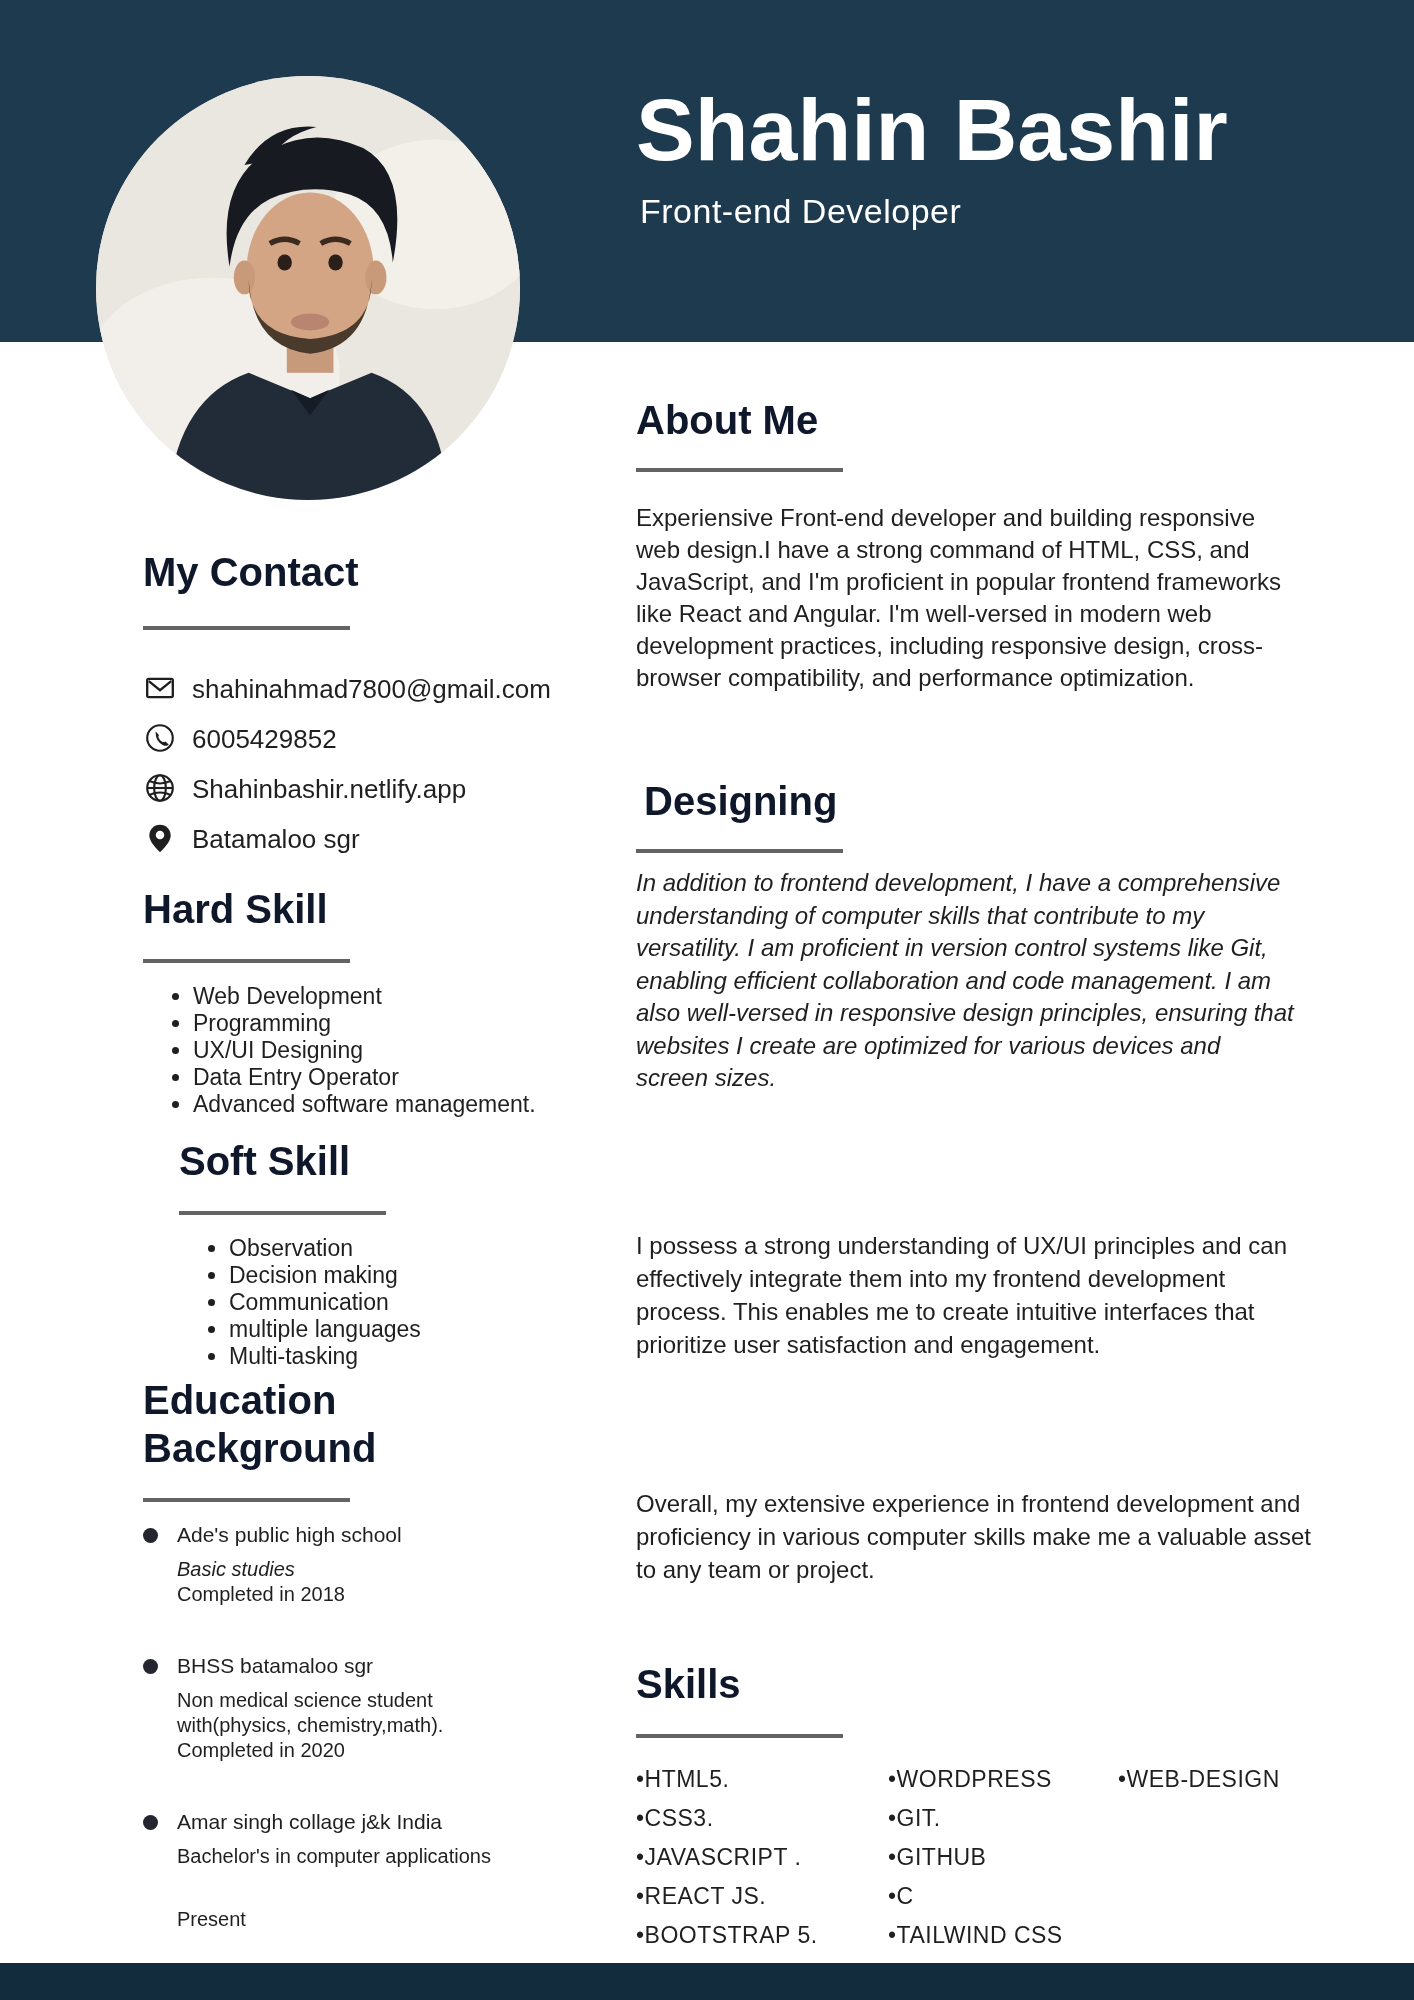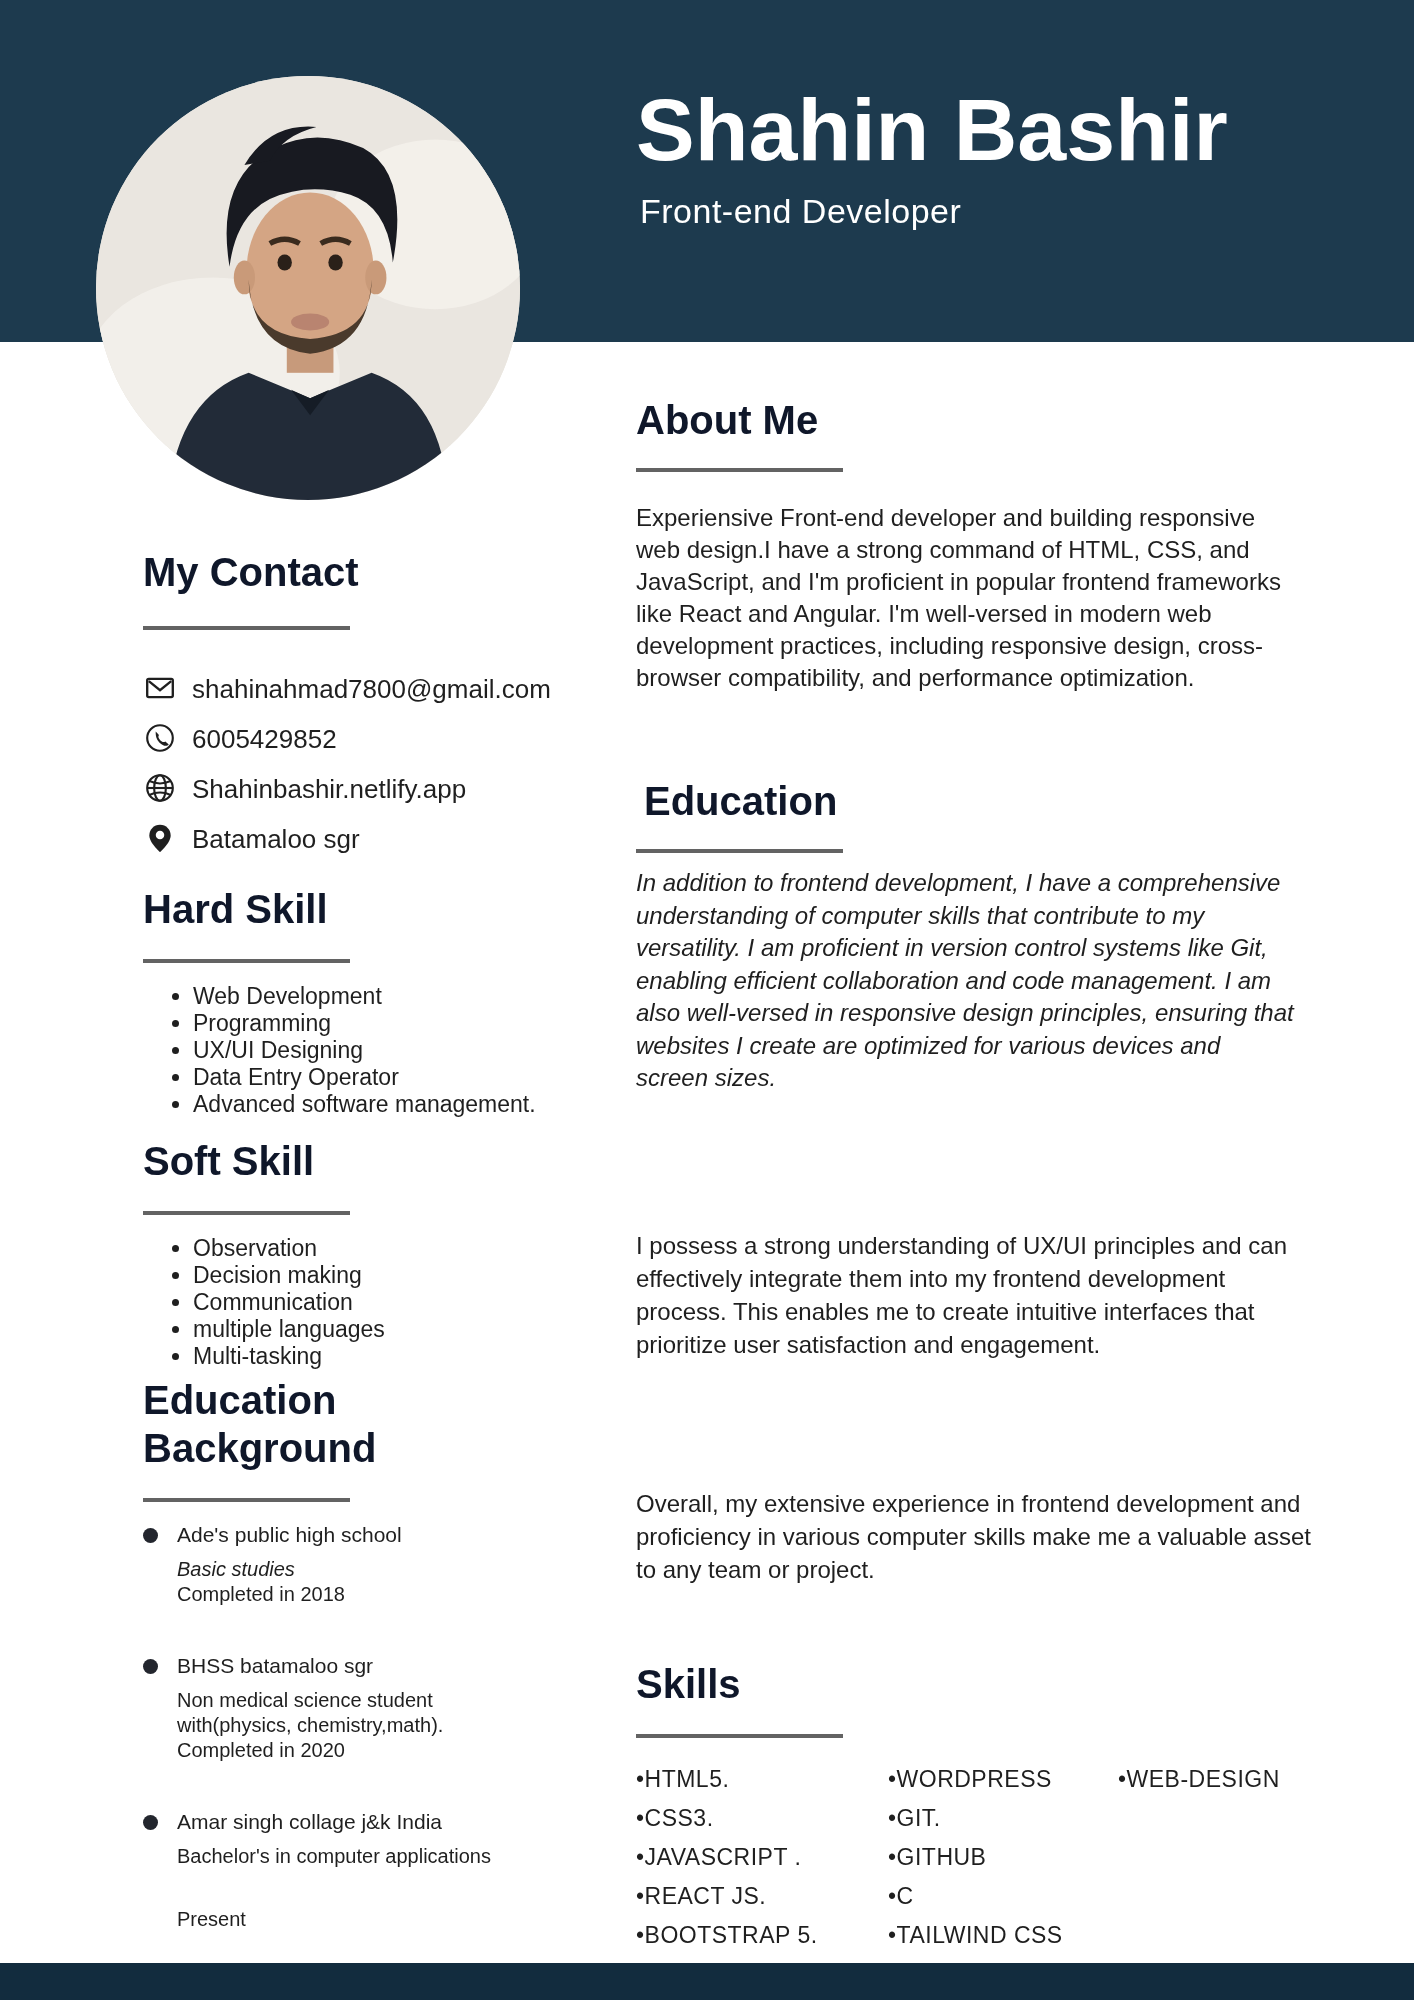--- a/index.html
+++ b/index.html
@@ -23,21 +23,21 @@
   
   .sb{position:absolute;left:143px;width:400px;}
   .sb-contact{top:548px;}
   .sb-contact .rule{width:207px;margin-top:30px;}
   .contact-list{margin-top:25px;}
   .c-row{display:flex;align-items:flex-end;height:50px;}
   .c-ic{width:34px;height:34px;flex:0 0 34px;display:flex;align-items:center;justify-content:center;}
   .c-tx{margin-left:15px;font-size:26px;color:#1f1f1f;}
 
   .sb-hard{top:885px;}
-  .sb-soft{top:1137px;}
+  .sb-soft{top:1137px;margin-left:36px;}
   .sb-hard .rule,.sb-soft .rule,.sb-edu .rule{width:207px;margin-top:26px;}
   ul.skill-list{margin:20px 0 0 0;padding-left:50px;list-style:disc;}
   ul.skill-list li{font-size:23px;line-height:27px;color:#1f1f1f;}
 
   .sb-edu{top:1376px;width:420px;}
   .edu-list{margin-top:20px;}
   .edu-item{position:relative;padding-left:34px;margin-bottom:46px;}
   .edu-dot{position:absolute;left:0;top:6px;width:15px;height:15px;border-radius:50%;background:#23262e;}
   .edu-school{font-size:21px;color:#1f1f1f;line-height:26px;}
   .edu-detail{font-size:20px;color:#1f1f1f;line-height:25px;margin-top:9px;max-width:330px;}
@@ -198,21 +198,21 @@
     </div>
   </div>
 
   <div class="mc mc-about">
     <h2 class="sec-title">About Me</h2>
     <div class="rule"></div>
     <p class="body-p">Experiensive Front-end developer and building responsive web design.I  have a strong command of HTML, CSS, and JavaScript, and I'm proficient in popular frontend frameworks like React and Angular. I'm well-versed in modern web development practices, including responsive design, cross-browser compatibility, and performance optimization.</p>
   </div>
 
   <div class="mc mc-exp">
-    <h2 class="sec-title">Education</h2>
+    <h2 class="sec-title">Designing</h2>
     <div class="rule"></div>
     <p class="body-p">In addition to frontend development, I have a comprehensive understanding of computer skills that contribute to my versatility. I am proficient in version control systems like Git, enabling efficient collaboration and code management. I am also well-versed in responsive design principles, ensuring that websites I create are optimized for various devices and screen sizes.</p>
   </div>
 
   <div class="mc mc-p3">
     <p class="body-p">I possess a strong understanding of UX/UI principles and can effectively integrate them into my frontend development process. This enables me to create intuitive interfaces that prioritize user satisfaction and engagement.</p>
   </div>
 
   <div class="mc mc-p4">
     <p class="body-p">Overall, my extensive experience in frontend development and proficiency in various computer skills make me a valuable asset to any team or project.</p>

